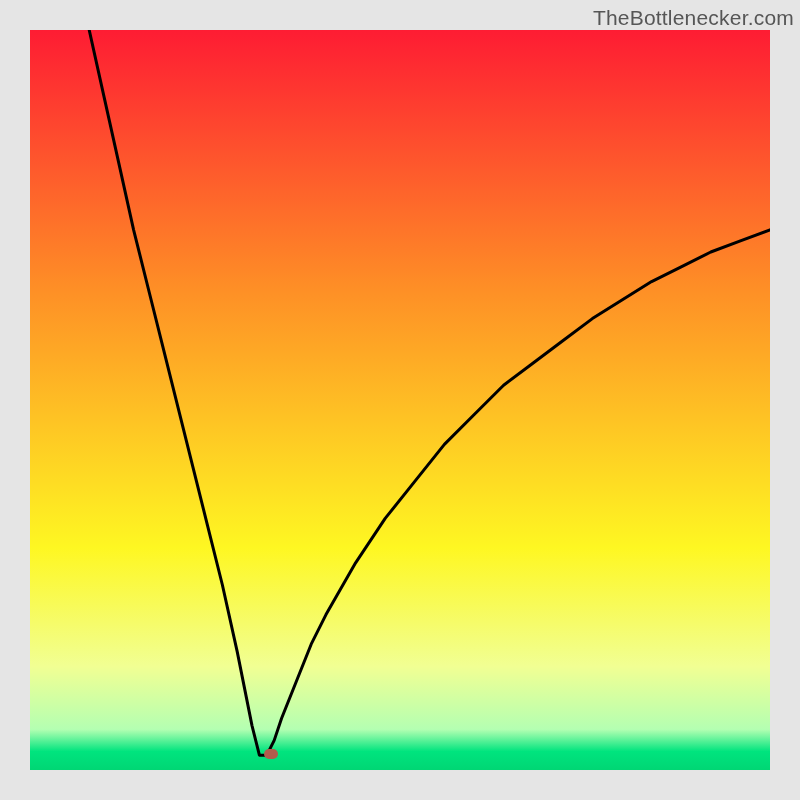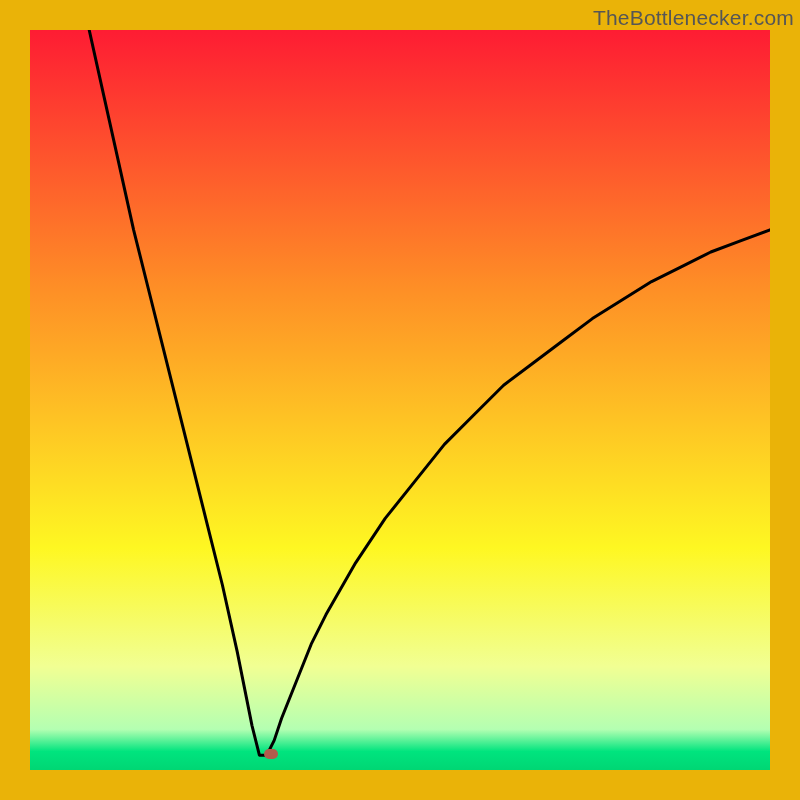--- a/index.html
+++ b/index.html
@@ -8,21 +8,21 @@
     width: 800px;
     height: 800px;
     background: #000;
     overflow: hidden;
     font-family: Arial, Helvetica, sans-serif;
   }
   .frame {
     position: absolute;
     left: 0; top: 0;
     width: 800px; height: 800px;
-    background: #eab308;
+    background: #e5e5e5;
   }
   .plot {
     position: absolute;
     left: 30px;
     top: 30px;
     width: 740px;
     height: 740px;
     overflow: hidden;
   }
   .gradient {

